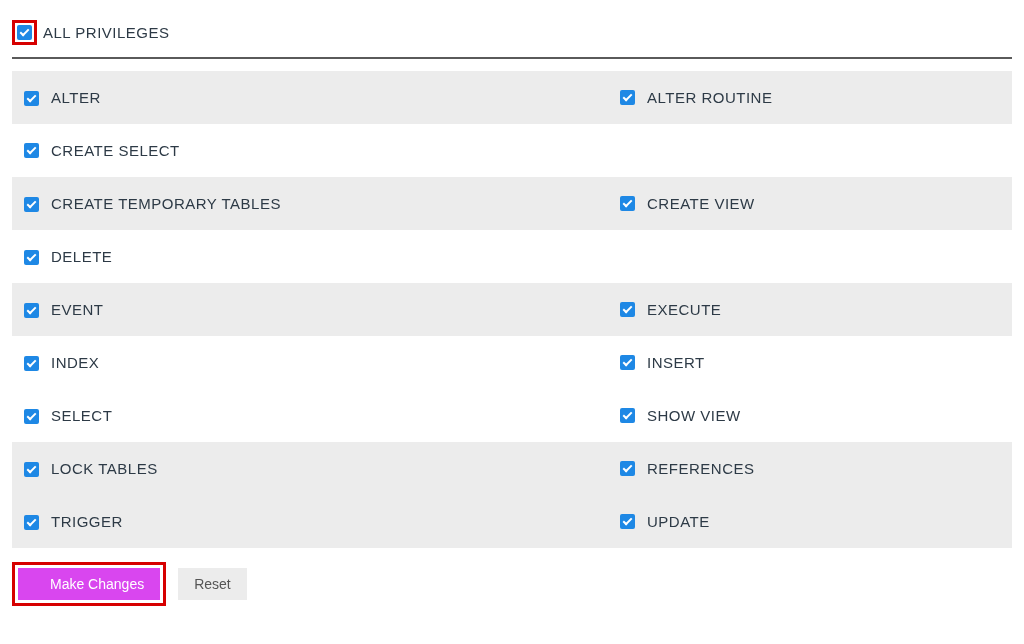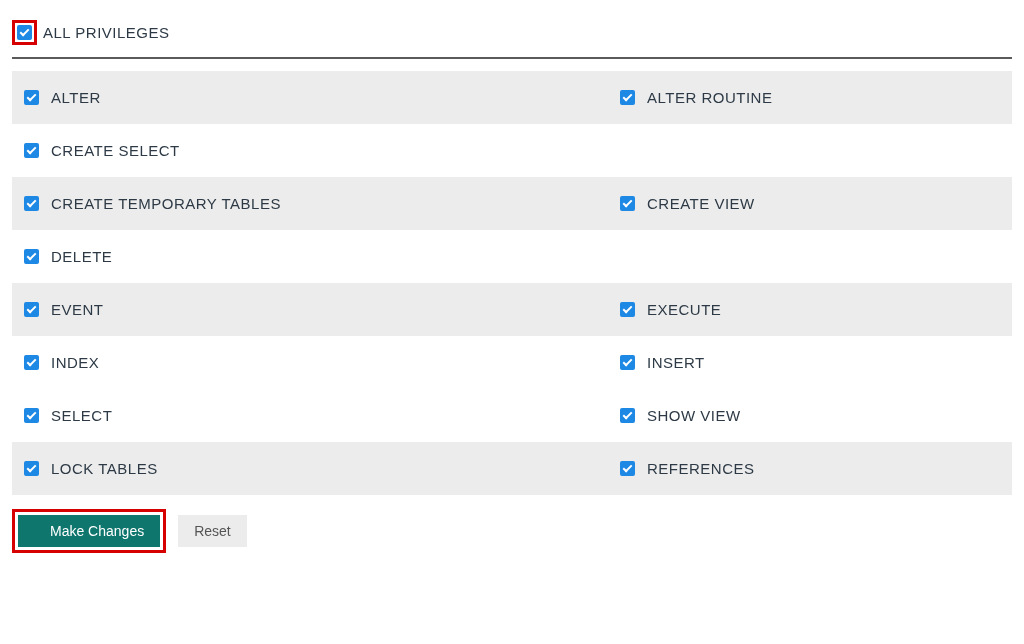--- a/index.html
+++ b/index.html
@@ -63,21 +63,21 @@
     flex-direction: column;
   }
   .row {
     display: flex;
   }
   .cell {
     display: flex;
     align-items: center;
     padding: 18px 12px;
   }
-  .cell.left  { flex: 0 0 596px; }
+  .cell.left  { flex: 0 0 596px; align-items: flex-end; }
   .cell.right { flex: 1; }
   .alt .cell { background: #ececec; }
   .norm .cell { background: #ffffff; }
   .privlabel {
     margin-left: 12px;
     font-size: 15px;
     color: #2d3a46;
     letter-spacing: 0.5px;
   }
   .button-row {
@@ -94,21 +94,21 @@
   .btn {
     display: inline-flex;
     align-items: center;
     justify-content: center;
     padding: 8px 16px;
     font-size: 14px;
     cursor: pointer;
     border: none;
   }
   .btn-primary {
-    background: #0f766e;
+    background: #d946ef;
     color: #fff;
     padding-left: 32px;
   }
   .btn-secondary {
     background: #ececec;
     color: #555;
   }
 </style>
 </head>
 <body>
@@ -197,20 +197,30 @@
     <div class="cell left">
       <span class="check"></span>
       <span class="privlabel">LOCK TABLES</span>
     </div>
     <div class="cell right">
       <span class="check"></span>
       <span class="privlabel">REFERENCES</span>
     </div>
   </div>
 
+  <div class="row alt">
+    <div class="cell left">
+      <span class="check"></span>
+      <span class="privlabel">TRIGGER</span>
+    </div>
+    <div class="cell right">
+      <span class="check"></span>
+      <span class="privlabel">UPDATE</span>
+    </div>
+  </div>
 
 </div>
 
 <div class="button-row">
   <span class="btn-primary-wrap">
     <button class="btn btn-primary">Make Changes</button>
   </span>
   <button class="btn btn-secondary">Reset</button>
 </div>
 

